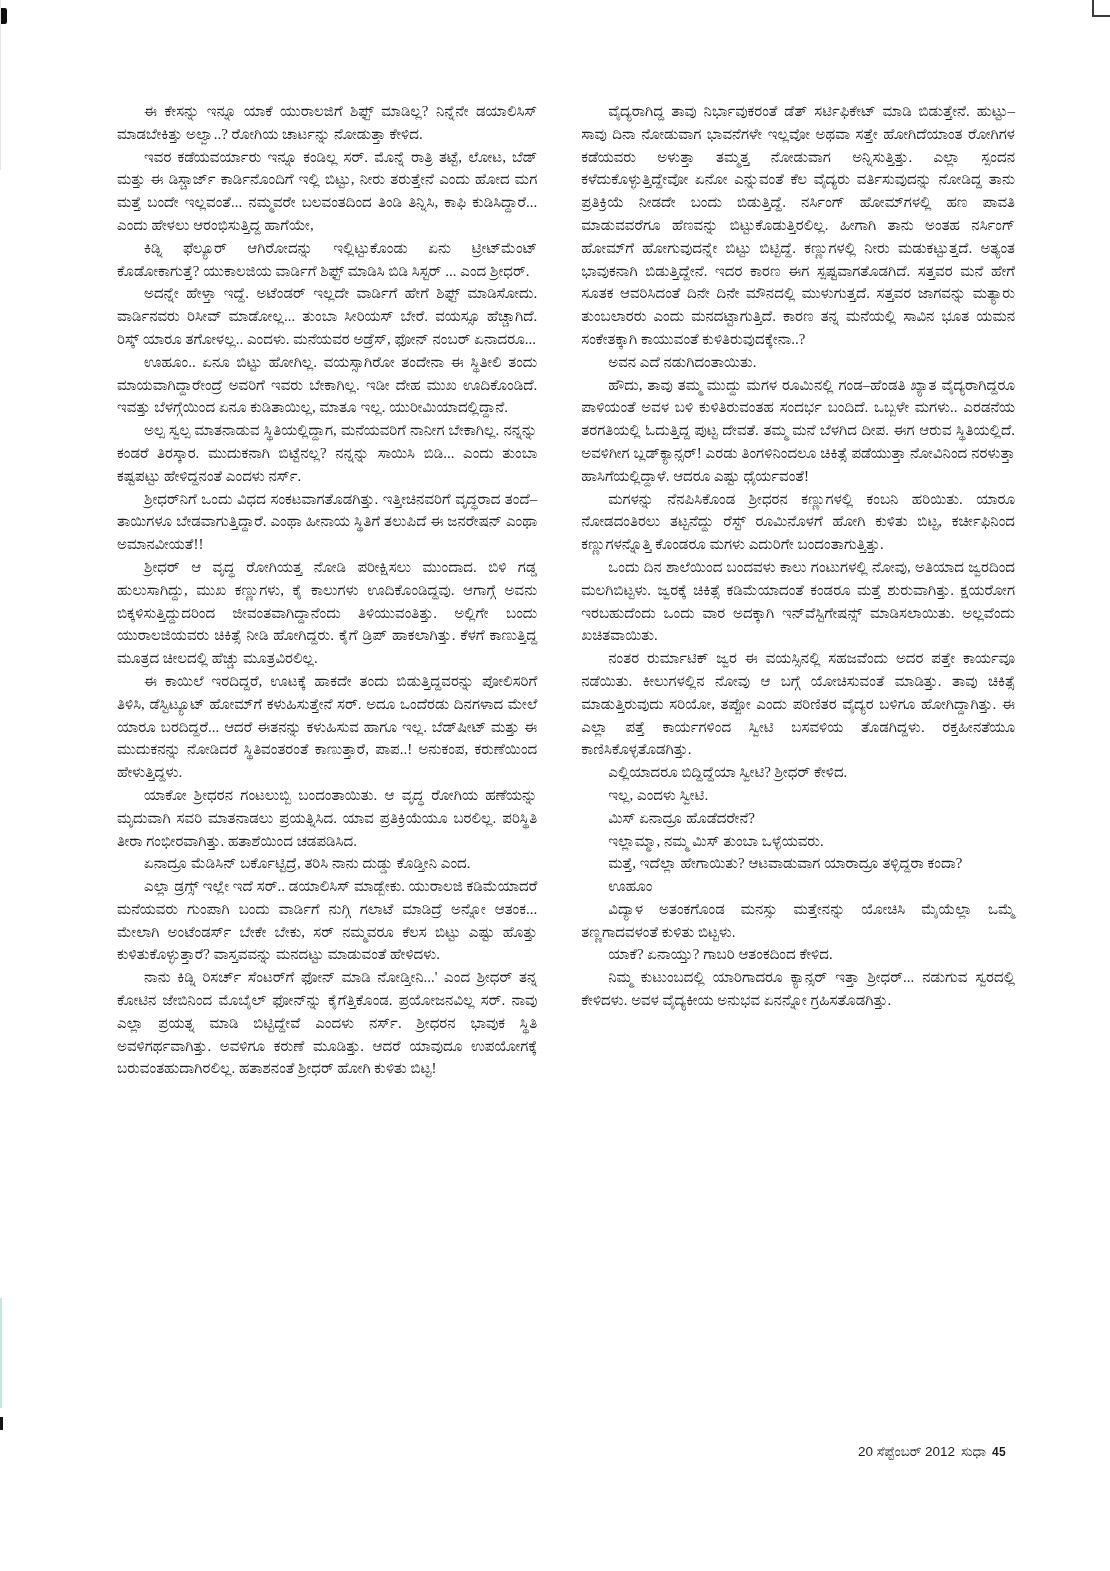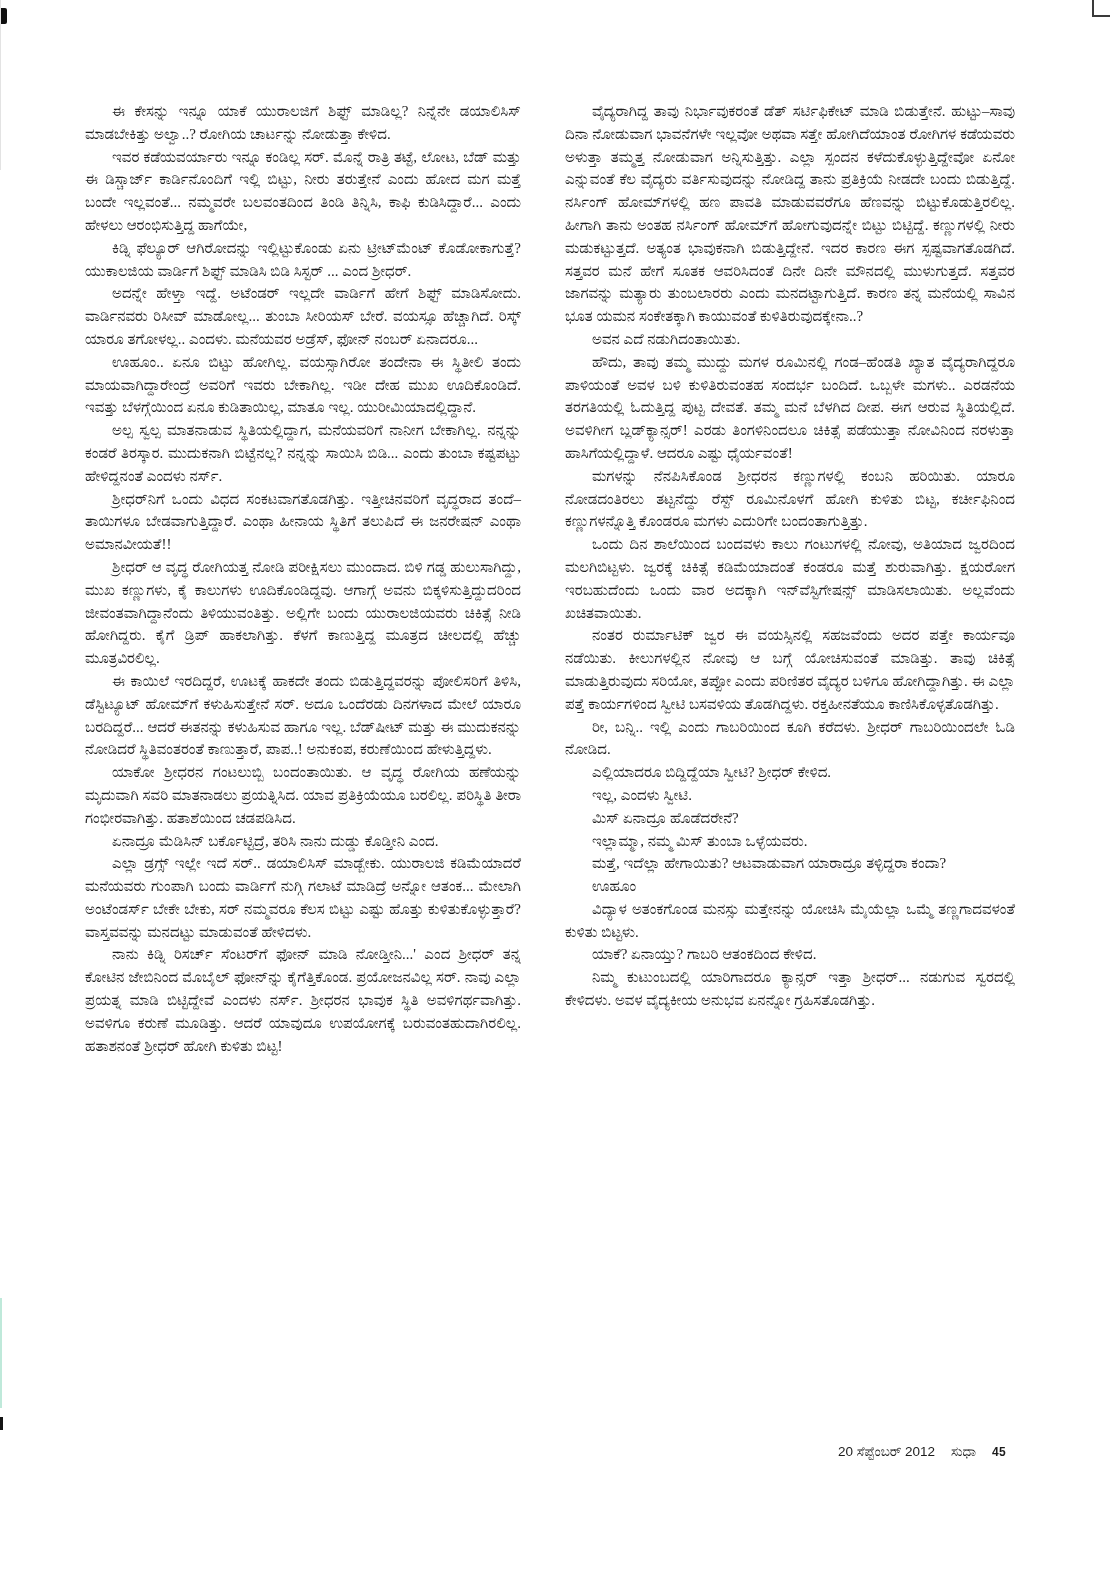--- a/index.html
+++ b/index.html
@@ -34,28 +34,28 @@
   
   .columns{
     position:absolute;left:85px;top:100px;width:930px;
     display:flex;gap:44px;
   }
   .col{
     color:#1c1c1c;
     font-size:15px;line-height:22.8px;
     text-align:justify;
   }
-  .col-left{width:436px;}
+  .col-left{width:436px;margin-left:32px;}
   .col-right{width:450px;}
   .col p{margin:0;padding:0;text-indent:27px;}
 
   
   .footer{
     position:absolute;top:1444px;right:104px;
-    display:flex;align-items:baseline;gap:16px;
+    display:flex;align-items:baseline;gap:6px;
     color:#1c1c1c;
     font-family:"Liberation Sans","DejaVu Sans",sans-serif;
     font-size:13.5px;
   }
   .footer .pageno{
     font-weight:bold;font-size:12px;letter-spacing:.3px;
   }
 </style>
 </head>
 <body>
@@ -85,21 +85,20 @@
         <p>ಎಲ್ಲಾ ಡ್ರಗ್ಸ್ ಇಲ್ಲೇ ಇದೆ ಸರ್.. ಡಯಾಲಿಸಿಸ್ ಮಾಡ್ಬೇಕು. ಯುರಾಲಜಿ ಕಡಿಮೆಯಾದರೆ ಮನೆಯವರು ಗುಂಪಾಗಿ ಬಂದು ವಾರ್ಡಿಗೆ ನುಗ್ಗಿ ಗಲಾಟೆ ಮಾಡಿದ್ರೆ ಅನ್ನೋ ಆತಂಕ... ಮೇಲಾಗಿ ಅಂಟೆಂಡರ್ಸ್ ಬೇಕೇ ಬೇಕು, ಸರ್ ನಮ್ಮವರೂ ಕೆಲಸ ಬಿಟ್ಟು ಎಷ್ಟು ಹೊತ್ತು ಕುಳಿತುಕೊಳ್ಳುತ್ತಾರೆ? ವಾಸ್ತವವನ್ನು ಮನದಟ್ಟು ಮಾಡುವಂತೆ ಹೇಳಿದಳು.</p>
         <p>ನಾನು ಕಿಡ್ನಿ ರಿಸರ್ಚ್ ಸೆಂಟರ್‌ಗೆ ಫೋನ್ ಮಾಡಿ ನೋಡ್ತೀನಿ...' ಎಂದ ಶ್ರೀಧರ್ ತನ್ನ ಕೋಟಿನ ಜೇಬಿನಿಂದ ಮೊಬೈಲ್ ಫೋನ್‌ನ್ನು ಕೈಗೆತ್ತಿಕೊಂಡ. ಪ್ರಯೋಜನವಿಲ್ಲ ಸರ್. ನಾವು ಎಲ್ಲಾ ಪ್ರಯತ್ನ ಮಾಡಿ ಬಿಟ್ಟಿದ್ದೇವೆ ಎಂದಳು ನರ್ಸ್. ಶ್ರೀಧರನ ಭಾವುಕ ಸ್ಥಿತಿ ಅವಳಿಗರ್ಥವಾಗಿತ್ತು. ಅವಳಿಗೂ ಕರುಣೆ ಮೂಡಿತ್ತು. ಆದರೆ ಯಾವುದೂ ಉಪಯೋಗಕ್ಕೆ ಬರುವಂತಹುದಾಗಿರಲಿಲ್ಲ. ಹತಾಶನಂತೆ ಶ್ರೀಧರ್ ಹೋಗಿ ಕುಳಿತು ಬಿಟ್ಟ!</p>
       </div>
     <div class="col col-right">
         <p>ವೈದ್ಯರಾಗಿದ್ದ ತಾವು ನಿರ್ಭಾವುಕರಂತೆ ಡೆತ್ ಸರ್ಟಿಫಿಕೇಟ್ ಮಾಡಿ ಬಿಡುತ್ತೇನೆ. ಹುಟ್ಟು–ಸಾವು ದಿನಾ ನೋಡುವಾಗ ಭಾವನೆಗಳೇ ಇಲ್ಲವೋ ಅಥವಾ ಸತ್ತೇ ಹೋಗಿದೆಯಾಂತ ರೋಗಿಗಳ ಕಡೆಯವರು ಅಳುತ್ತಾ ತಮ್ಮತ್ತ ನೋಡುವಾಗ ಅನ್ನಿಸುತ್ತಿತ್ತು. ಎಲ್ಲಾ ಸ್ಪಂದನ ಕಳೆದುಕೊಳ್ಳುತ್ತಿದ್ದೇವೋ ಏನೋ ಎನ್ನುವಂತೆ ಕೆಲ ವೈದ್ಯರು ವರ್ತಿಸುವುದನ್ನು ನೋಡಿದ್ದ ತಾನು ಪ್ರತಿಕ್ರಿಯೆ ನೀಡದೇ ಬಂದು ಬಿಡುತ್ತಿದ್ದೆ. ನರ್ಸಿಂಗ್ ಹೋಮ್‌ಗಳಲ್ಲಿ ಹಣ ಪಾವತಿ ಮಾಡುವವರೆಗೂ ಹೆಣವನ್ನು ಬಿಟ್ಟುಕೊಡುತ್ತಿರಲಿಲ್ಲ. ಹೀಗಾಗಿ ತಾನು ಅಂತಹ ನರ್ಸಿಂಗ್ ಹೋಮ್‌ಗೆ ಹೋಗುವುದನ್ನೇ ಬಿಟ್ಟು ಬಿಟ್ಟಿದ್ದೆ. ಕಣ್ಣುಗಳಲ್ಲಿ ನೀರು ಮಡುಕಟ್ಟುತ್ತದೆ. ಅತ್ಯಂತ ಭಾವುಕನಾಗಿ ಬಿಡುತ್ತಿದ್ದೇನೆ. ಇದರ ಕಾರಣ ಈಗ ಸ್ಪಷ್ಟವಾಗತೊಡಗಿದೆ. ಸತ್ತವರ ಮನೆ ಹೇಗೆ ಸೂತಕ ಆವರಿಸಿದಂತೆ ದಿನೇ ದಿನೇ ಮೌನದಲ್ಲಿ ಮುಳುಗುತ್ತದೆ. ಸತ್ತವರ ಜಾಗವನ್ನು ಮತ್ಯಾರು ತುಂಬಲಾರರು ಎಂದು ಮನದಟ್ಟಾಗುತ್ತಿದೆ. ಕಾರಣ ತನ್ನ ಮನೆಯಲ್ಲಿ ಸಾವಿನ ಭೂತ ಯಮನ ಸಂಕೇತಕ್ಕಾಗಿ ಕಾಯುವಂತೆ ಕುಳಿತಿರುವುದಕ್ಕೇನಾ..?</p>
         <p>ಅವನ ಎದೆ ನಡುಗಿದಂತಾಯಿತು.</p>
         <p>ಹೌದು, ತಾವು ತಮ್ಮ ಮುದ್ದು ಮಗಳ ರೂಮಿನಲ್ಲಿ ಗಂಡ–ಹೆಂಡತಿ ಖ್ಯಾತ ವೈದ್ಯರಾಗಿದ್ದರೂ ಪಾಳಿಯಂತೆ ಅವಳ ಬಳಿ ಕುಳಿತಿರುವಂತಹ ಸಂದರ್ಭ ಬಂದಿದೆ. ಒಬ್ಬಳೇ ಮಗಳು.. ಎರಡನೆಯ ತರಗತಿಯಲ್ಲಿ ಓದುತ್ತಿದ್ದ ಪುಟ್ಟ ದೇವತೆ. ತಮ್ಮ ಮನೆ ಬೆಳಗಿದ ದೀಪ. ಈಗ ಆರುವ ಸ್ಥಿತಿಯಲ್ಲಿದೆ. ಅವಳಿಗೀಗ ಬ್ಲಡ್‌ಕ್ಯಾನ್ಸರ್! ಎರಡು ತಿಂಗಳಿನಿಂದಲೂ ಚಿಕಿತ್ಸೆ ಪಡೆಯುತ್ತಾ ನೋವಿನಿಂದ ನರಳುತ್ತಾ ಹಾಸಿಗೆಯಲ್ಲಿದ್ದಾಳೆ. ಆದರೂ ಎಷ್ಟು ಧೈರ್ಯವಂತೆ!</p>
         <p>ಮಗಳನ್ನು ನೆನಪಿಸಿಕೊಂಡ ಶ್ರೀಧರನ ಕಣ್ಣುಗಳಲ್ಲಿ ಕಂಬನಿ ಹರಿಯಿತು. ಯಾರೂ ನೋಡದಂತಿರಲು ತಟ್ಟನೆದ್ದು ರೆಸ್ಟ್ ರೂಮಿನೊಳಗೆ ಹೋಗಿ ಕುಳಿತು ಬಿಟ್ಟ, ಕರ್ಚೀಫಿನಿಂದ ಕಣ್ಣುಗಳನ್ನೊತ್ತಿ ಕೊಂಡರೂ ಮಗಳು ಎದುರಿಗೇ ಬಂದಂತಾಗುತ್ತಿತ್ತು.</p>
         <p>ಒಂದು ದಿನ ಶಾಲೆಯಿಂದ ಬಂದವಳು ಕಾಲು ಗಂಟುಗಳಲ್ಲಿ ನೋವು, ಅತಿಯಾದ ಜ್ವರದಿಂದ ಮಲಗಿಬಿಟ್ಟಳು. ಜ್ವರಕ್ಕೆ ಚಿಕಿತ್ಸೆ ಕಡಿಮೆಯಾದಂತೆ ಕಂಡರೂ ಮತ್ತೆ ಶುರುವಾಗಿತ್ತು. ಕ್ಷಯರೋಗ ಇರಬಹುದೆಂದು ಒಂದು ವಾರ ಅದಕ್ಕಾಗಿ ಇನ್‌ವೆಸ್ಟಿಗೇಷನ್ಸ್ ಮಾಡಿಸಲಾಯಿತು. ಅಲ್ಲವೆಂದು ಖಚಿತವಾಯಿತು.</p>
         <p>ನಂತರ ರುರ್ಮಾಟಿಕ್ ಜ್ವರ ಈ ವಯಸ್ಸಿನಲ್ಲಿ ಸಹಜವೆಂದು ಅದರ ಪತ್ತೇ ಕಾರ್ಯವೂ ನಡೆಯಿತು. ಕೀಲುಗಳಲ್ಲಿನ ನೋವು ಆ ಬಗ್ಗೆ ಯೋಚಿಸುವಂತೆ ಮಾಡಿತ್ತು. ತಾವು ಚಿಕಿತ್ಸೆ ಮಾಡುತ್ತಿರುವುದು ಸರಿಯೋ, ತಪ್ಪೋ ಎಂದು ಪರಿಣಿತರ ವೈದ್ಯರ ಬಳಿಗೂ ಹೋಗಿದ್ದಾಗಿತ್ತು. ಈ ಎಲ್ಲಾ ಪತ್ತೆ ಕಾರ್ಯಗಳಿಂದ ಸ್ವೀಟಿ ಬಸವಳಿಯ ತೊಡಗಿದ್ದಳು. ರಕ್ತಹೀನತೆಯೂ ಕಾಣಿಸಿಕೊಳ್ಳತೊಡಗಿತ್ತು.</p>
-        <p>ರೀ, ಬನ್ನಿ.. ಇಲ್ಲಿ ಎಂದು ಗಾಬರಿಯಿಂದ ಕೂಗಿ ಕರೆದಳು. ಶ್ರೀಧರ್ ಗಾಬರಿಯಿಂದಲೇ ಓಡಿ ನೋಡಿದ.</p>
         <p>ಎಲ್ಲಿಯಾದರೂ ಬಿದ್ದಿದ್ದೆಯಾ ಸ್ವೀಟಿ? ಶ್ರೀಧರ್ ಕೇಳಿದ.</p>
         <p>ಇಲ್ಲ, ಎಂದಳು ಸ್ವೀಟಿ.</p>
         <p>ಮಿಸ್ ಏನಾದ್ರೂ ಹೊಡೆದರೇನೆ?</p>
         <p>ಇಲ್ಲಾಮ್ಮಾ, ನಮ್ಮ ಮಿಸ್ ತುಂಬಾ ಒಳ್ಳೆಯವರು.</p>
         <p>ಮತ್ತೆ, ಇದೆಲ್ಲಾ ಹೇಗಾಯಿತು? ಆಟವಾಡುವಾಗ ಯಾರಾದ್ರೂ ತಳ್ಳಿದ್ದರಾ ಕಂದಾ?</p>
         <p>ಊಹೂಂ</p>
         <p>ವಿದ್ಯಾಳ ಅತಂಕಗೊಂಡ ಮನಸ್ಸು ಮತ್ತೇನನ್ನು ಯೋಚಿಸಿ ಮೈಯೆಲ್ಲಾ ಒಮ್ಮೆ ತಣ್ಣಗಾದವಳಂತೆ ಕುಳಿತು ಬಿಟ್ಟಳು.</p>
         <p>ಯಾಕೆ? ಏನಾಯ್ತು? ಗಾಬರಿ ಆತಂಕದಿಂದ ಕೇಳಿದ.</p>
         <p>ನಿಮ್ಮ ಕುಟುಂಬದಲ್ಲಿ ಯಾರಿಗಾದರೂ ಕ್ಯಾನ್ಸರ್ ಇತ್ತಾ ಶ್ರೀಧರ್... ನಡುಗುವ ಸ್ವರದಲ್ಲಿ ಕೇಳಿದಳು. ಅವಳ ವೈದ್ಯಕೀಯ ಅನುಭವ ಏನನ್ನೋ ಗ್ರಹಿಸತೊಡಗಿತ್ತು.</p>
       </div>

